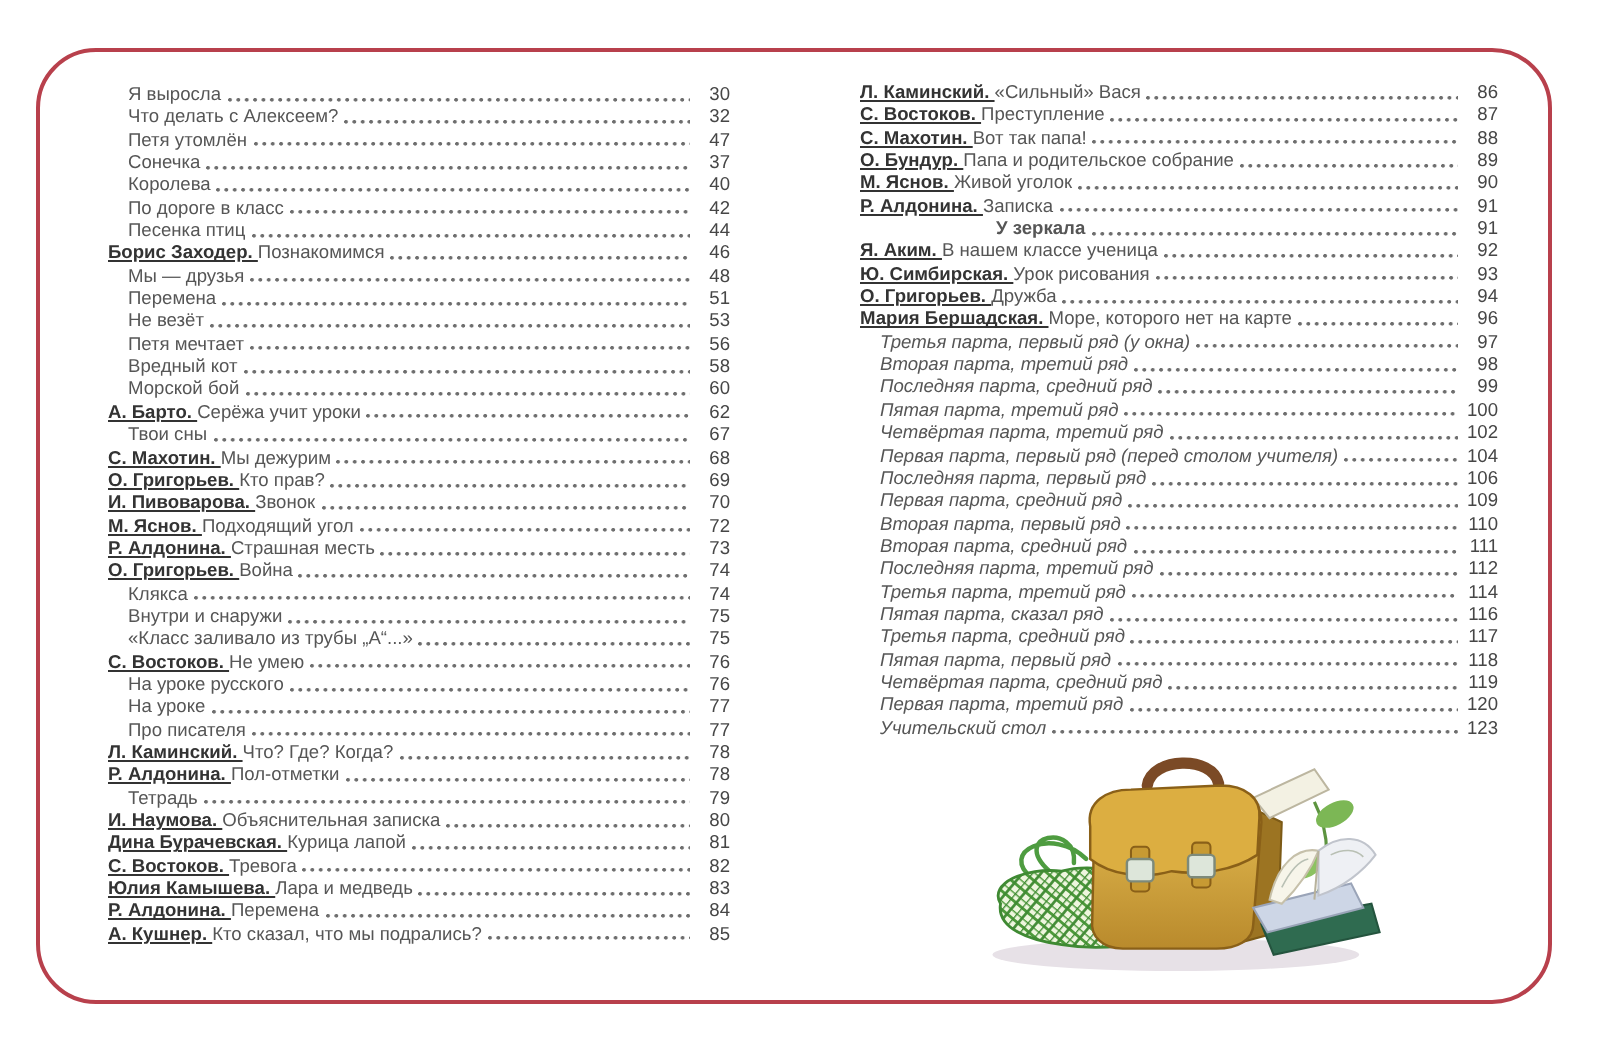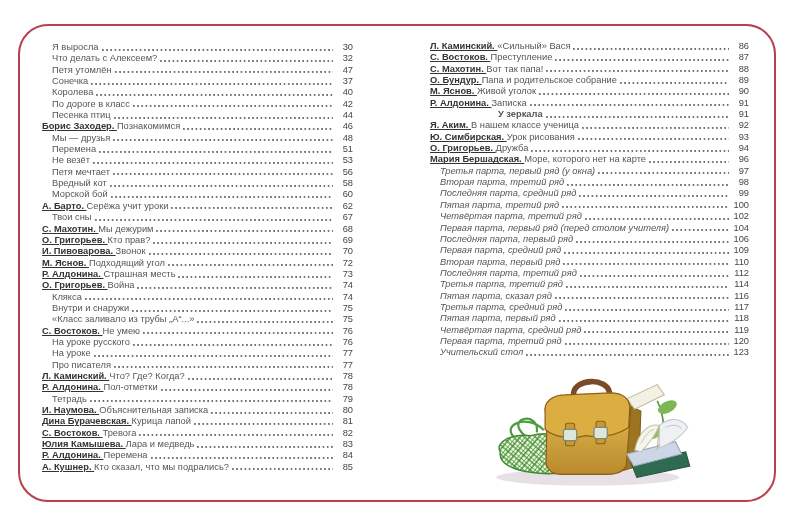--- a/index.html
+++ b/index.html
@@ -5,21 +5,21 @@
   html,body{margin:0;padding:0;}
   body{
     width:800px;height:522px;position:relative;background:#ffffff;
     font-family:"Liberation Sans", sans-serif;overflow:hidden;
   }
   .spread{
     position:absolute;left:18px;top:24px;width:754px;height:474px;
     border:2px solid #b8404c;border-radius:30px;background:#ffffff;
   }
   .col{position:absolute;}
-  .col-left{left:22px;top:16px;width:311px;}
+  .col-left{left:34px;top:16px;width:311px;}
   .col-right{left:410px;top:15px;width:319px;}
   .row{display:flex;align-items:baseline;height:11.35px;}
   .t{white-space:nowrap;font-size:9.3px;color:#565656;line-height:11.35px;}
   .t .author{color:#333333;font-weight:bold;text-decoration:underline;}
   .ind0{padding-left:0;}
   .ind1{padding-left:10px;}
   .ind2{padding-left:68px;font-weight:bold;}
   .it{font-style:italic;}
   .dots{
     flex:1;margin:0 3px;align-self:stretch;
@@ -319,20 +319,25 @@
       </div>
       <div class="row">
         <span class="t ind1 it">Первая парта, средний ряд</span>
         <span class="dots"></span>
         <span class="pg">109</span>
       </div>
       <div class="row">
         <span class="t ind1 it">Вторая парта, первый ряд</span>
         <span class="dots"></span>
         <span class="pg">110</span>
+      </div>
+      <div class="row">
+        <span class="t ind1 it">Вторая парта, средний ряд</span>
+        <span class="dots"></span>
+        <span class="pg">111</span>
       </div>
       <div class="row">
         <span class="t ind1 it">Последняя парта, третий ряд</span>
         <span class="dots"></span>
         <span class="pg">112</span>
       </div>
       <div class="row">
         <span class="t ind1 it">Третья парта, третий ряд</span>
         <span class="dots"></span>
         <span class="pg">114</span>

